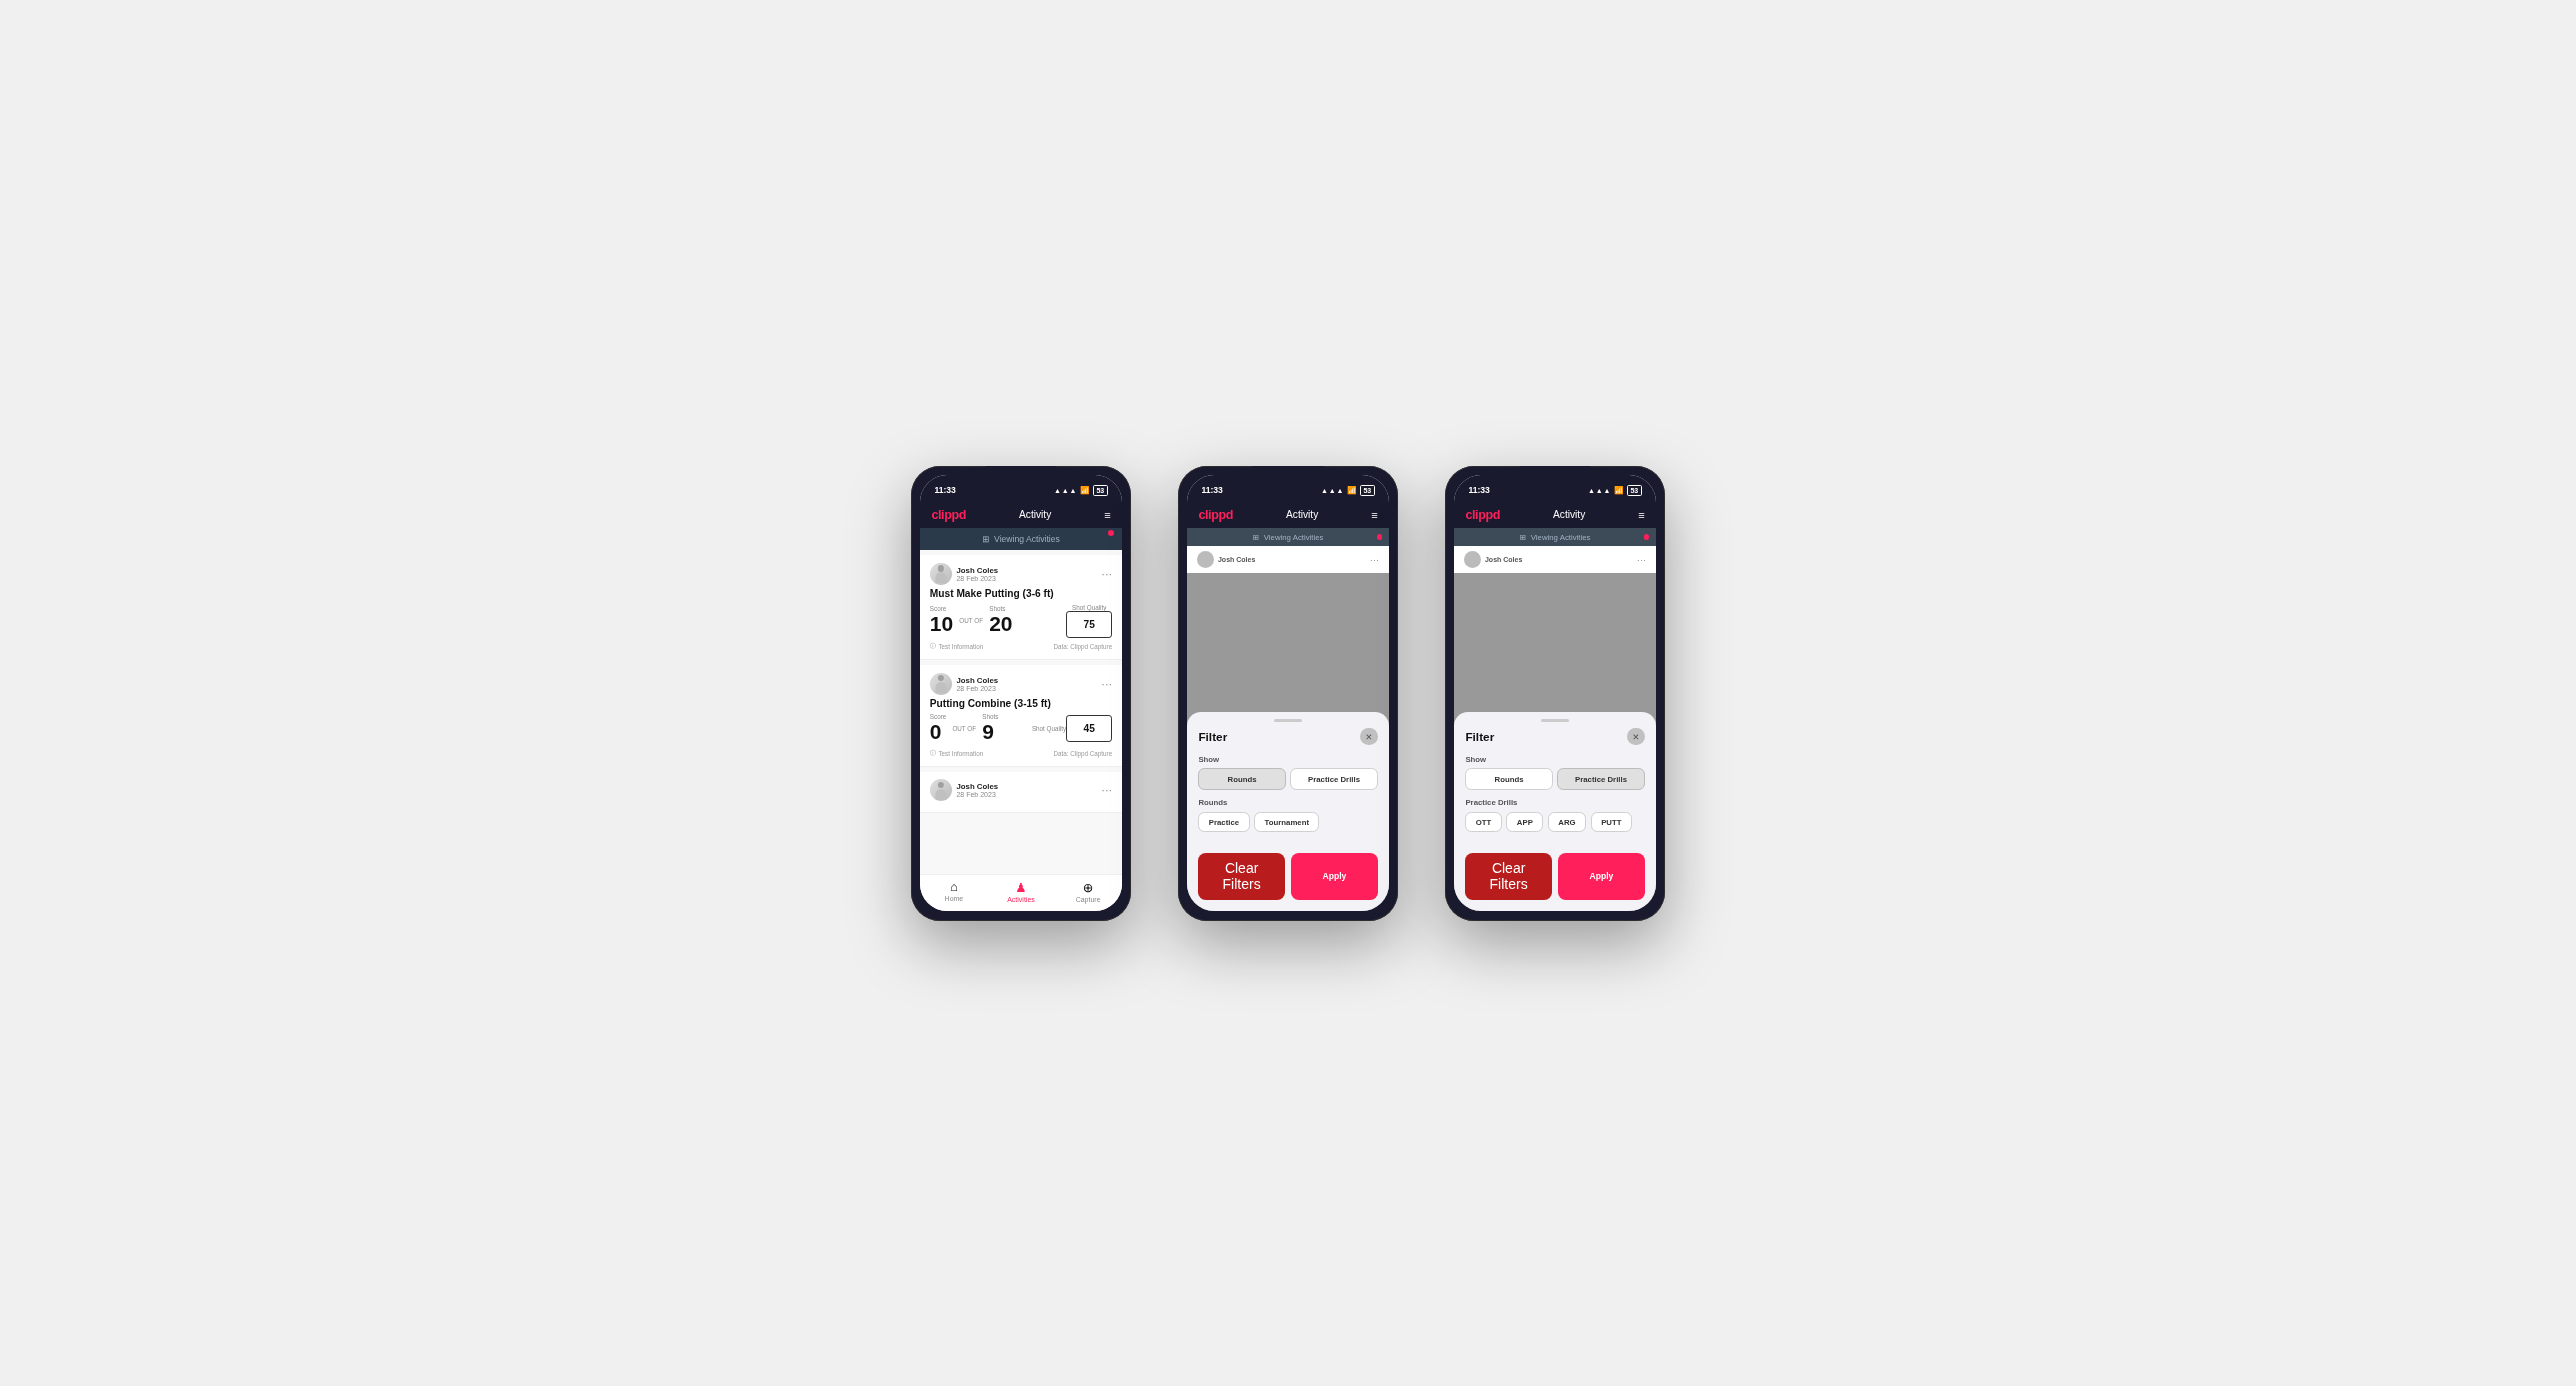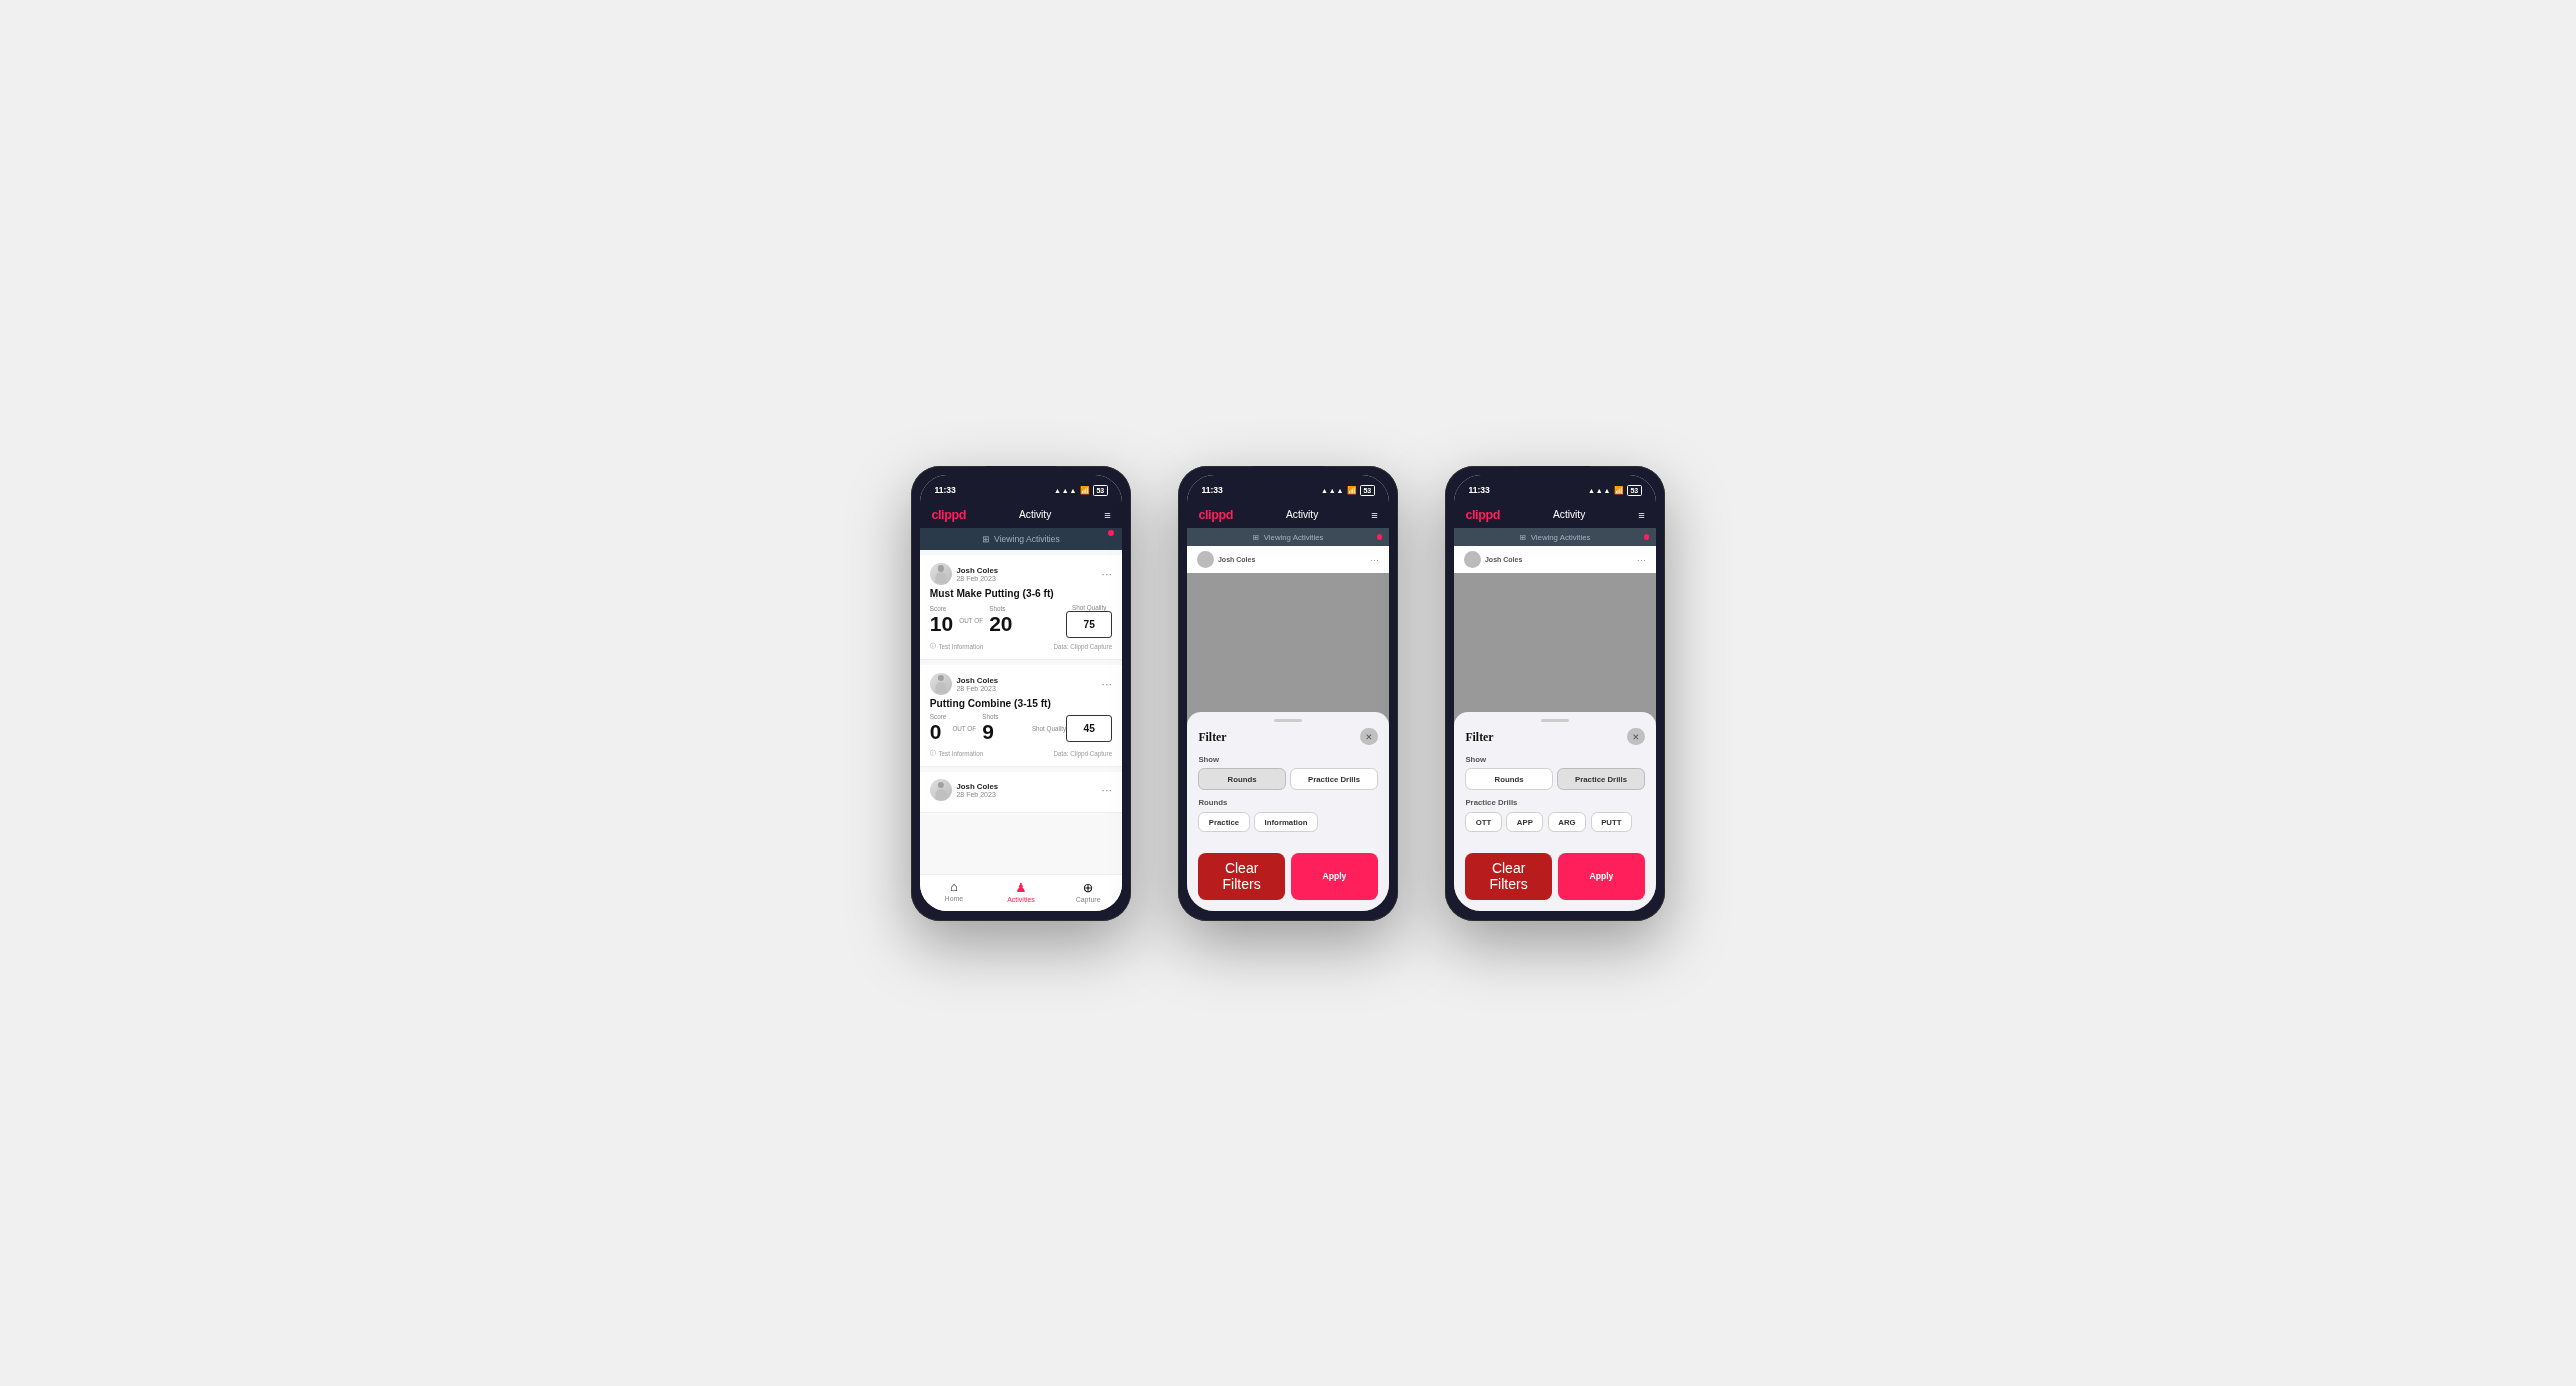--- a/index.html
+++ b/index.html
@@ -294,23 +294,22 @@
       width: 28px;
       height: 3.1px;
       background: #ccc;
       border-radius: 1.6px;
       margin: 6.3px auto 0;
     }
 
     .sheet-header {
       display: flex;
       justify-content: space-between;
-      align-items: flex-end;
+      align-items: center;
       padding: 6.3px 11px 4.7px;
-      font-family: Liberation Serif, serif;
     }
 
     .sheet-title {
       font-size: 11.8px;
       font-weight: 700;
       color: #111;
     }
 
     .close-btn {
       width: 17.3px;
@@ -605,21 +604,21 @@
           </div>
           <div class="sheet-body">
             <div class="filter-section-label">Show</div>
             <div class="filter-toggle-row">
               <div class="toggle-btn active">Rounds</div>
               <div class="toggle-btn">Practice Drills</div>
             </div>
             <div class="filter-sub-label">Rounds</div>
             <div class="filter-options-row">
               <div class="option-btn">Practice</div>
-              <div class="option-btn">Information</div>
+              <div class="option-btn">Tournament</div>
             </div>
           </div>
           <div class="sheet-footer">
             <button class="btn-clear">Clear Filters</button>
             <button class="btn-apply">Apply</button>
           </div>
         </div>
       </div>
     </div>
   </div>

